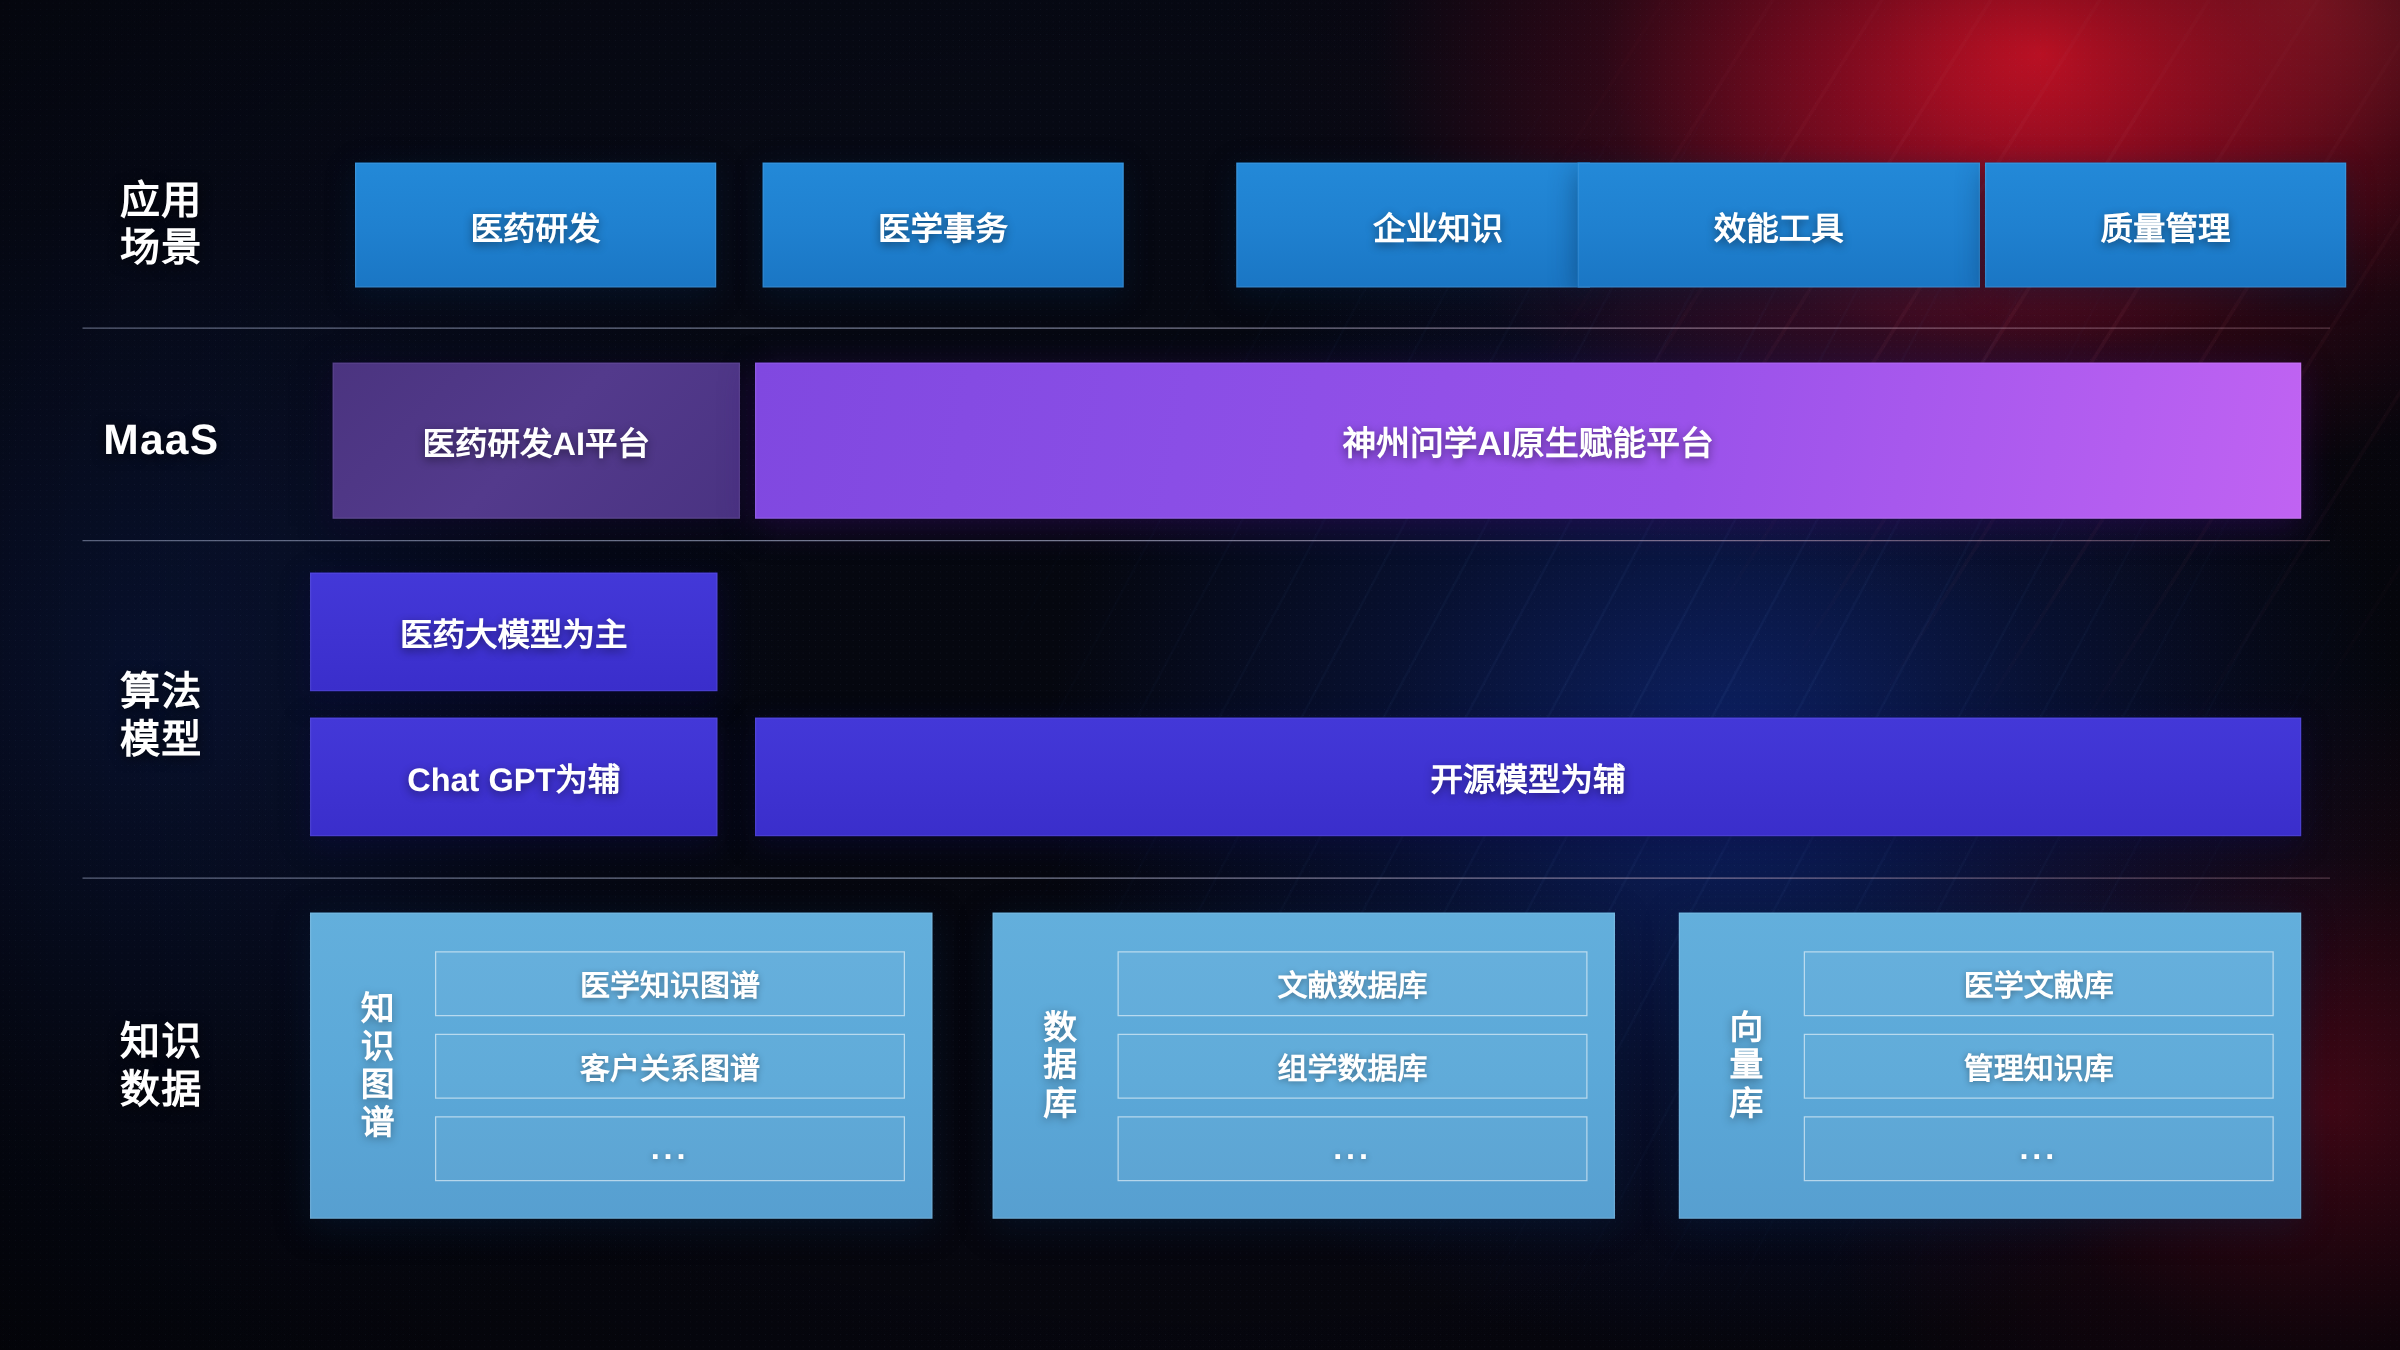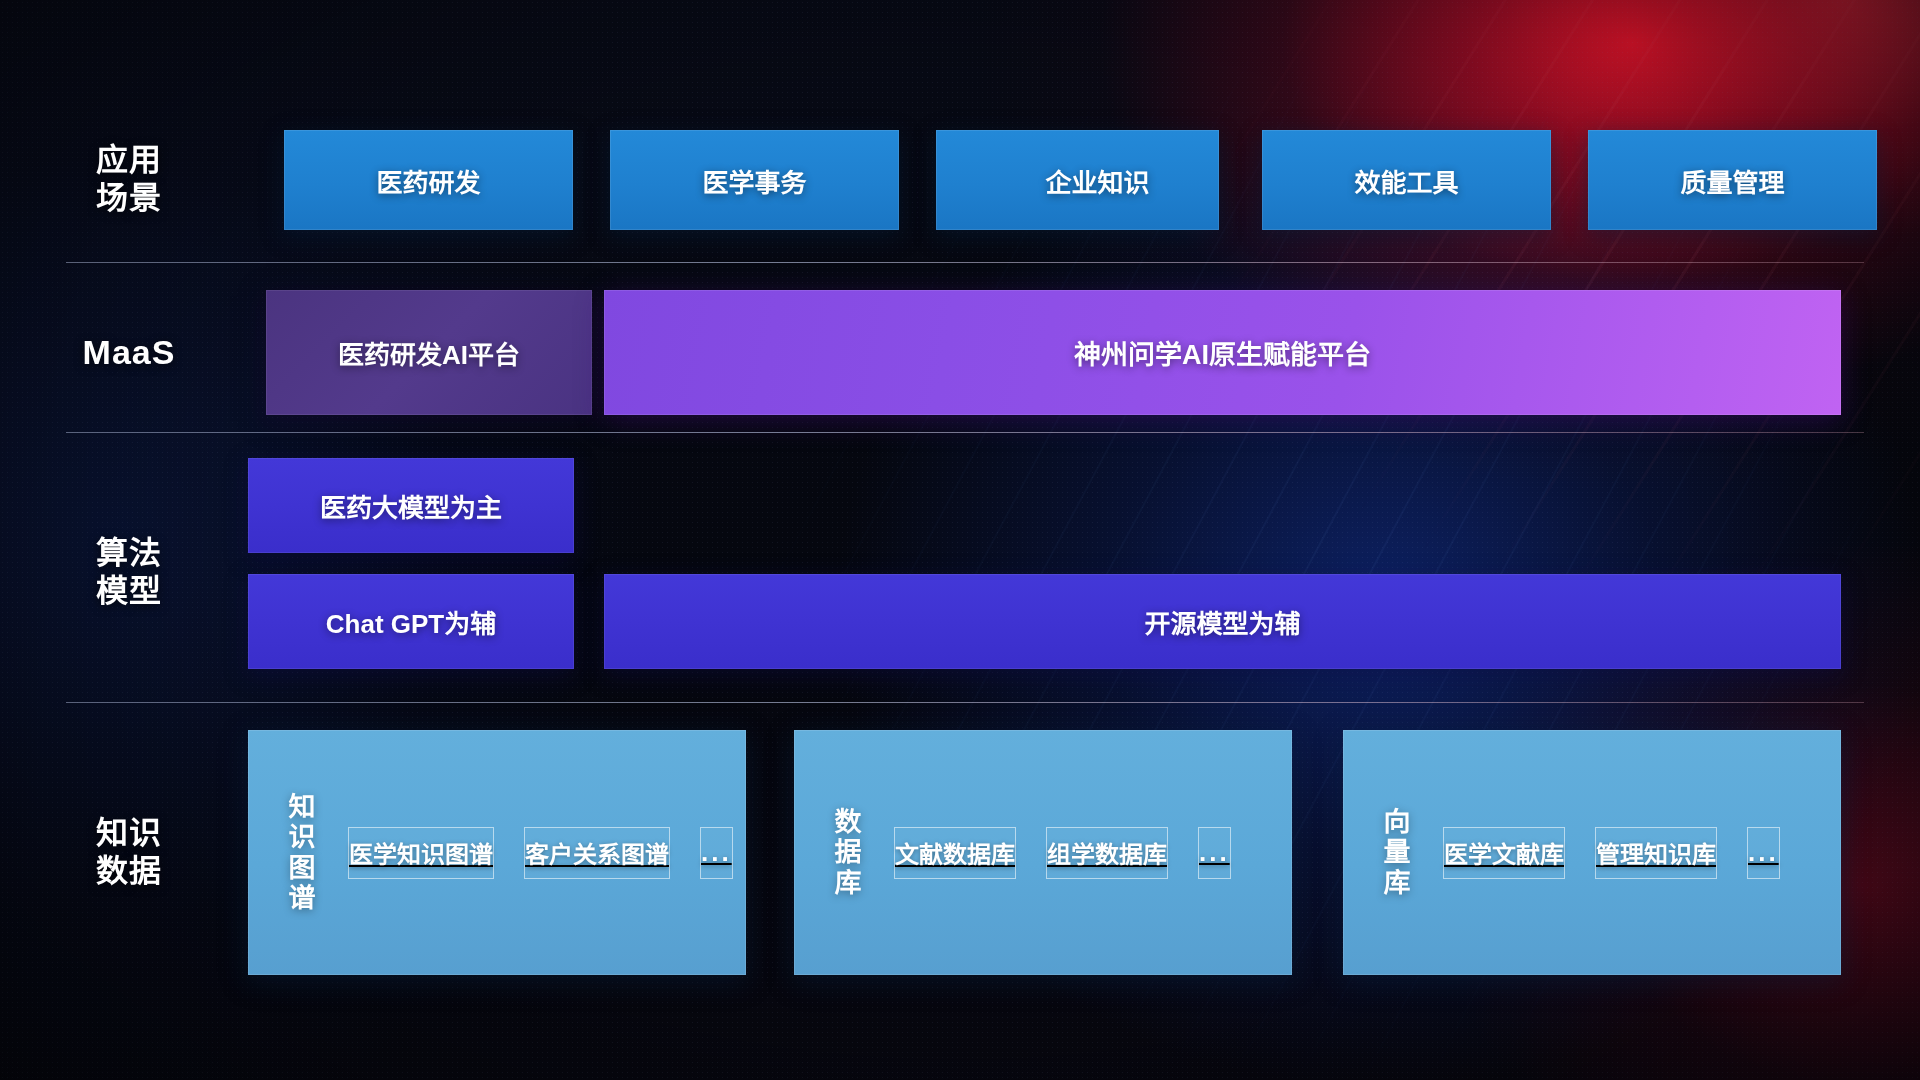--- a/index.html
+++ b/index.html
@@ -129,22 +129,22 @@
     display:flex; align-items:center;
   }
   .kcard-title {
     width:72px; flex:0 0 72px;
     margin-left:18px;
     display:flex; flex-direction:column; align-items:center; justify-content:center;
     color:#fff; font-weight:700; font-size:27px; line-height:1.12;
     text-shadow:0 2px 8px rgba(0,0,0,.35);
   }
   .kcard-items {
-    flex:1 1 auto; display:flex; flex-direction:row;
-    gap:30px; padding:18px 22px 18px 10px;text-decoration:underline;
+    flex:1 1 auto; display:flex; flex-direction:column;
+    gap:14px; padding:18px 22px 18px 10px;
   }
   .kitem {
     height:52px; display:flex; align-items:center; justify-content:center;
     border:1px solid rgba(255,255,255,0.55);
     color:#ffffff; font-weight:700; font-size:24px;
     text-shadow:0 1px 5px rgba(0,0,0,.35);
     background:rgba(255,255,255,0.035);
     white-space:nowrap;
   }
   .kitem.ellipsis { font-size:26px; letter-spacing:3px; }
@@ -164,24 +164,24 @@
       <div class="rowlabel" style="top:0px;height:100px;display:flex;flex-direction:column;align-items:center;justify-content:center;font-size:32px;">
         <span class="ln">应用</span>
         <span class="ln">场景</span>
       </div>
       <div class="box app-box" style="left:248px;width:289px;">
         <span>医药研发</span>
       </div>
       <div class="box app-box" style="left:574px;width:289px;">
         <span>医学事务</span>
       </div>
-      <div class="box app-box" style="left:900px;width:283px;padding-left:40px;">
+      <div class="box app-box" style="left:953px;width:283px;padding-left:40px;">
         <span>企业知识</span>
       </div>
-      <div class="box app-box" style="left:1226px;width:289px;text-align:right;">
+      <div class="box app-box" style="left:1226px;width:322px;text-align:right;">
         <span>效能工具</span>
       </div>
       <div class="box app-box" style="left:1552px;width:289px;">
         <span>质量管理</span>
       </div>
     </div>
 
     <div class="divider" style="top:262px;"></div>
 
     <div class="row" style="top:290px;height:154px;">

